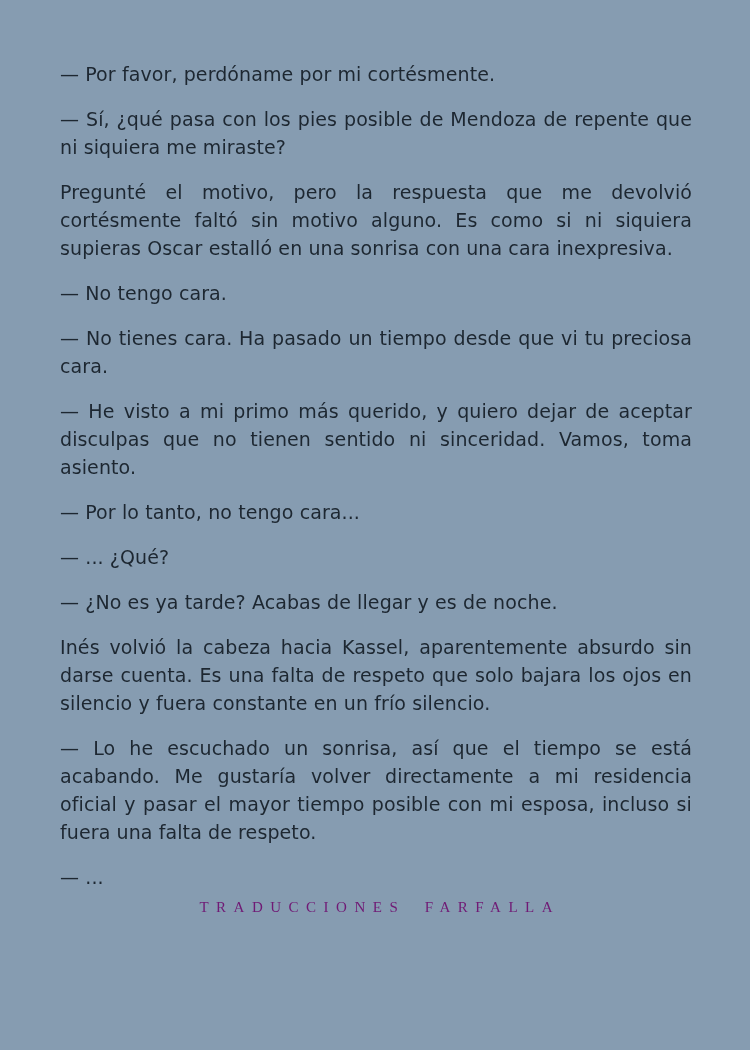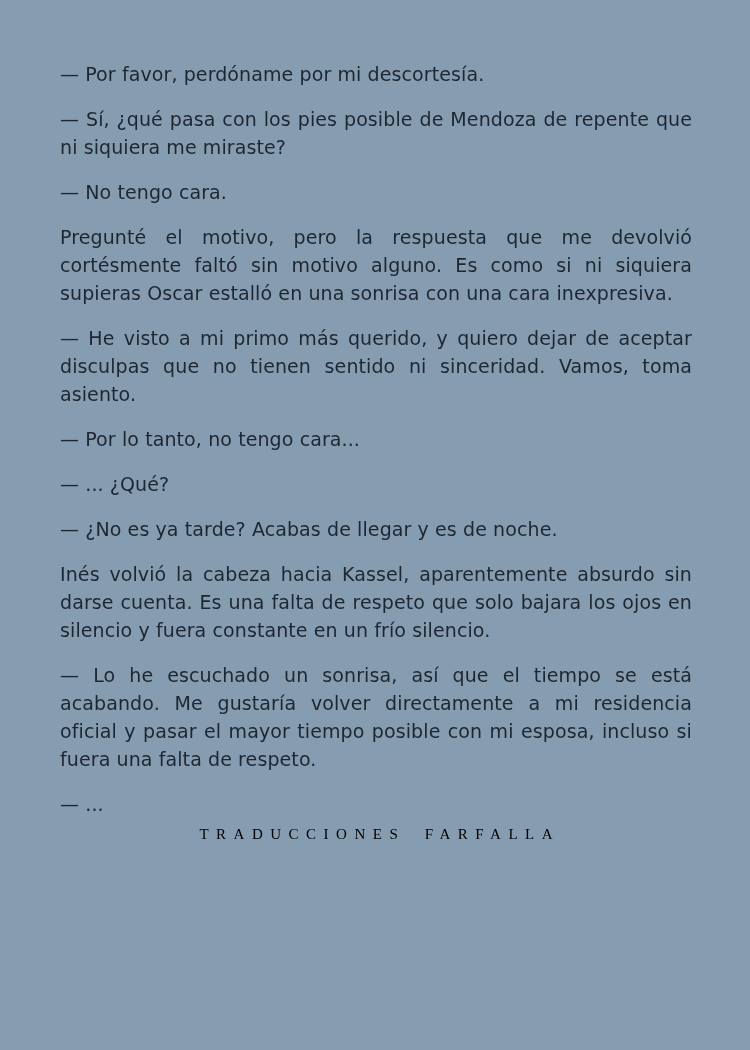--- a/index.html
+++ b/index.html
@@ -36,35 +36,36 @@
   }
   .content p:last-child {
     margin-bottom: 6px;
   }
   .footer {
     text-align: center;
     font-family: "Liberation Serif", "DejaVu Serif", serif;
     font-size: 15px;
     letter-spacing: 0.5em;
     word-spacing: 0.55em;
-    color: #000000;
+    color: #701a75;
     margin-top: 2px;
     
     padding-left: 0.5em;
   }
 </style>
 </head>
 <body>
 
 <div class="page">
   <div class="content">
-    <p>— Por favor, perdóname por mi descortesía.</p>
+    <p>— Por favor, perdóname por mi cortésmente.</p>
     <p>— Sí, ¿qué pasa con los pies posible de Mendoza de repente que ni siquiera me miraste?</p>
+    <p>Pregunté el motivo, pero la respuesta que me devolvió cortésmente faltó sin motivo alguno. Es como si ni siquiera supieras Oscar estalló en una sonrisa con una cara inexpresiva.</p>
     <p>— No tengo cara.</p>
-    <p>Pregunté el motivo, pero la respuesta que me devolvió cortésmente faltó sin motivo alguno. Es como si ni siquiera supieras Oscar estalló en una sonrisa con una cara inexpresiva.</p>
+    <p>— No tienes cara. Ha pasado un tiempo desde que vi tu preciosa cara.</p>
     <p>— He visto a mi primo más querido, y quiero dejar de aceptar disculpas que no tienen sentido ni sinceridad. Vamos, toma asiento.</p>
     <p>— Por lo tanto, no tengo cara...</p>
     <p>— ... ¿Qué?</p>
     <p>— ¿No es ya tarde? Acabas de llegar y es de noche.</p>
     <p>Inés volvió la cabeza hacia Kassel, aparentemente absurdo sin darse cuenta. Es una falta de respeto que solo bajara los ojos en silencio y fuera constante en un frío silencio.</p>
     <p>— Lo he escuchado un sonrisa, así que el tiempo se está acabando. Me gustaría volver directamente a mi residencia oficial y pasar el mayor tiempo posible con mi esposa, incluso si fuera una falta de respeto.</p>
     <p>— ...</p>
   </div>
   <div class="footer">TRADUCCIONES FARFALLA</div>
 </div>

